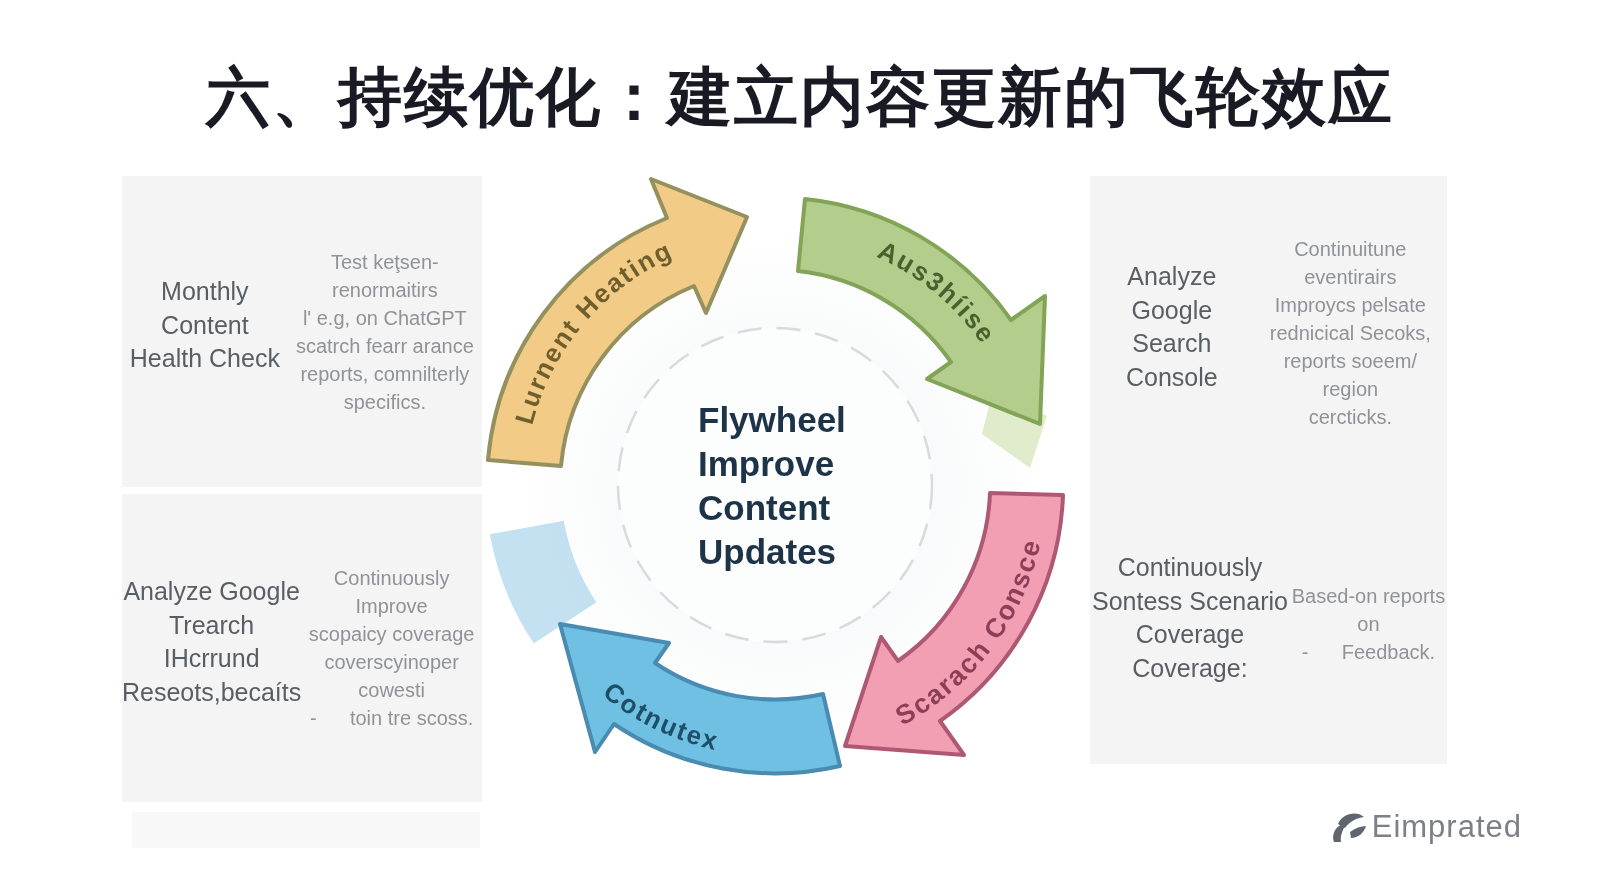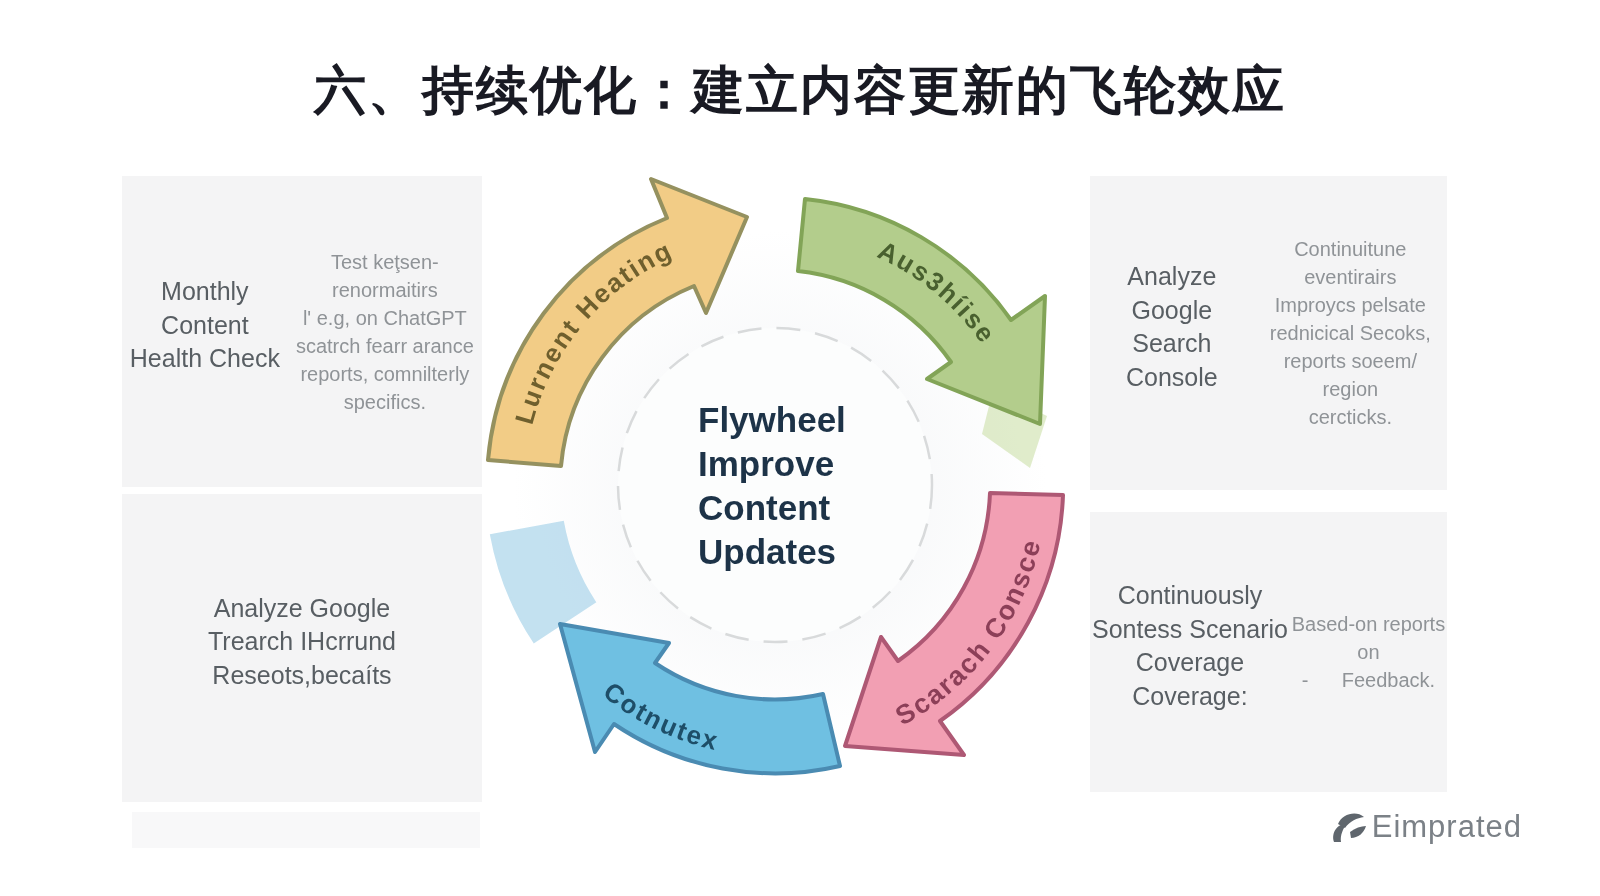--- a/index.html
+++ b/index.html
@@ -1,29 +1,29 @@
 <!DOCTYPE html>
 <html><head>
 <meta charset="utf-8">
 <style>
   html,body{margin:0;padding:0;background:#ffffff;}
   .canvas{position:relative;width:1600px;height:896px;background:#ffffff;overflow:hidden;
           font-family:"Liberation Sans",sans-serif;}
   .bg-wash{position:absolute;left:420px;top:140px;width:720px;height:700px;
            background:radial-gradient(closest-side,#f1f3f5 0%,rgba(241,243,245,0) 74%);}
   .title{position:absolute;left:0;right:0;top:62px;text-align:center;
-         font-size:52px;font-weight:700;color:#191a23;letter-spacing:2px;line-height:1.1;}
+         font-size:64px;font-weight:700;color:#191a23;letter-spacing:2px;line-height:1.1;}
   .panel{position:absolute;background:#f4f4f5;display:flex;flex-direction:row;
          justify-content:center;align-items:center;text-align:center;}
   .p-head{font-size:25px;color:#585e63;line-height:1.34;white-space:pre-wrap;margin-bottom:12px;}
   .p-body{font-size:20px;color:#8f9397;line-height:1.4;white-space:pre-wrap;}
   .tl{left:122px;top:176px;width:360px;height:311px;}
   .tr{left:1090px;top:176px;width:357px;height:314px;}
   .bl{left:122px;top:494px;width:360px;height:308px;}
-  .br{left:1090px;top:512px;width:357px;height:280px;}
+  .br{left:1090px;top:484px;width:357px;height:280px;}
   .bl-strip{position:absolute;left:132px;top:812px;width:348px;height:36px;background:#f8f8f9;}
   .flywheel{position:absolute;left:400px;top:150px;width:760px;height:680px;}
   .center-label{position:absolute;left:698px;top:398px;width:220px;text-align:left;
                 font-size:35px;font-weight:700;color:#1d3348;line-height:1.26;white-space:pre-wrap;}
   .brand{position:absolute;right:78px;top:806px;display:flex;align-items:center;}
   .brand-text{font-size:31px;color:#7b8187;letter-spacing:1px;}
   svg text{font-family:"Liberation Sans",sans-serif;}
 </style>
 </head>
 <body>
@@ -51,20 +51,24 @@
 Improycs pelsate
 rednicical Secoks,
 reports soeem/ region
 cercticks.</div>
   </div>
 
   <div class="panel bl">
     <div class="p-head">Analyze Google
 Trearch IHcrrund
 Reseots,becaíts</div>
+    <div class="p-body">Continuously Improve
+scopaicy coverage
+coverscyinoper cowesti
+-      toin tre scoss.</div>
   </div>
 
   <div class="panel br">
     <div class="p-head">Continuously
 Sontess Scenario
 Coverage Coverage:</div>
     <div class="p-body">Based-on reports on
 -      Feedback.</div>
   </div>
 

